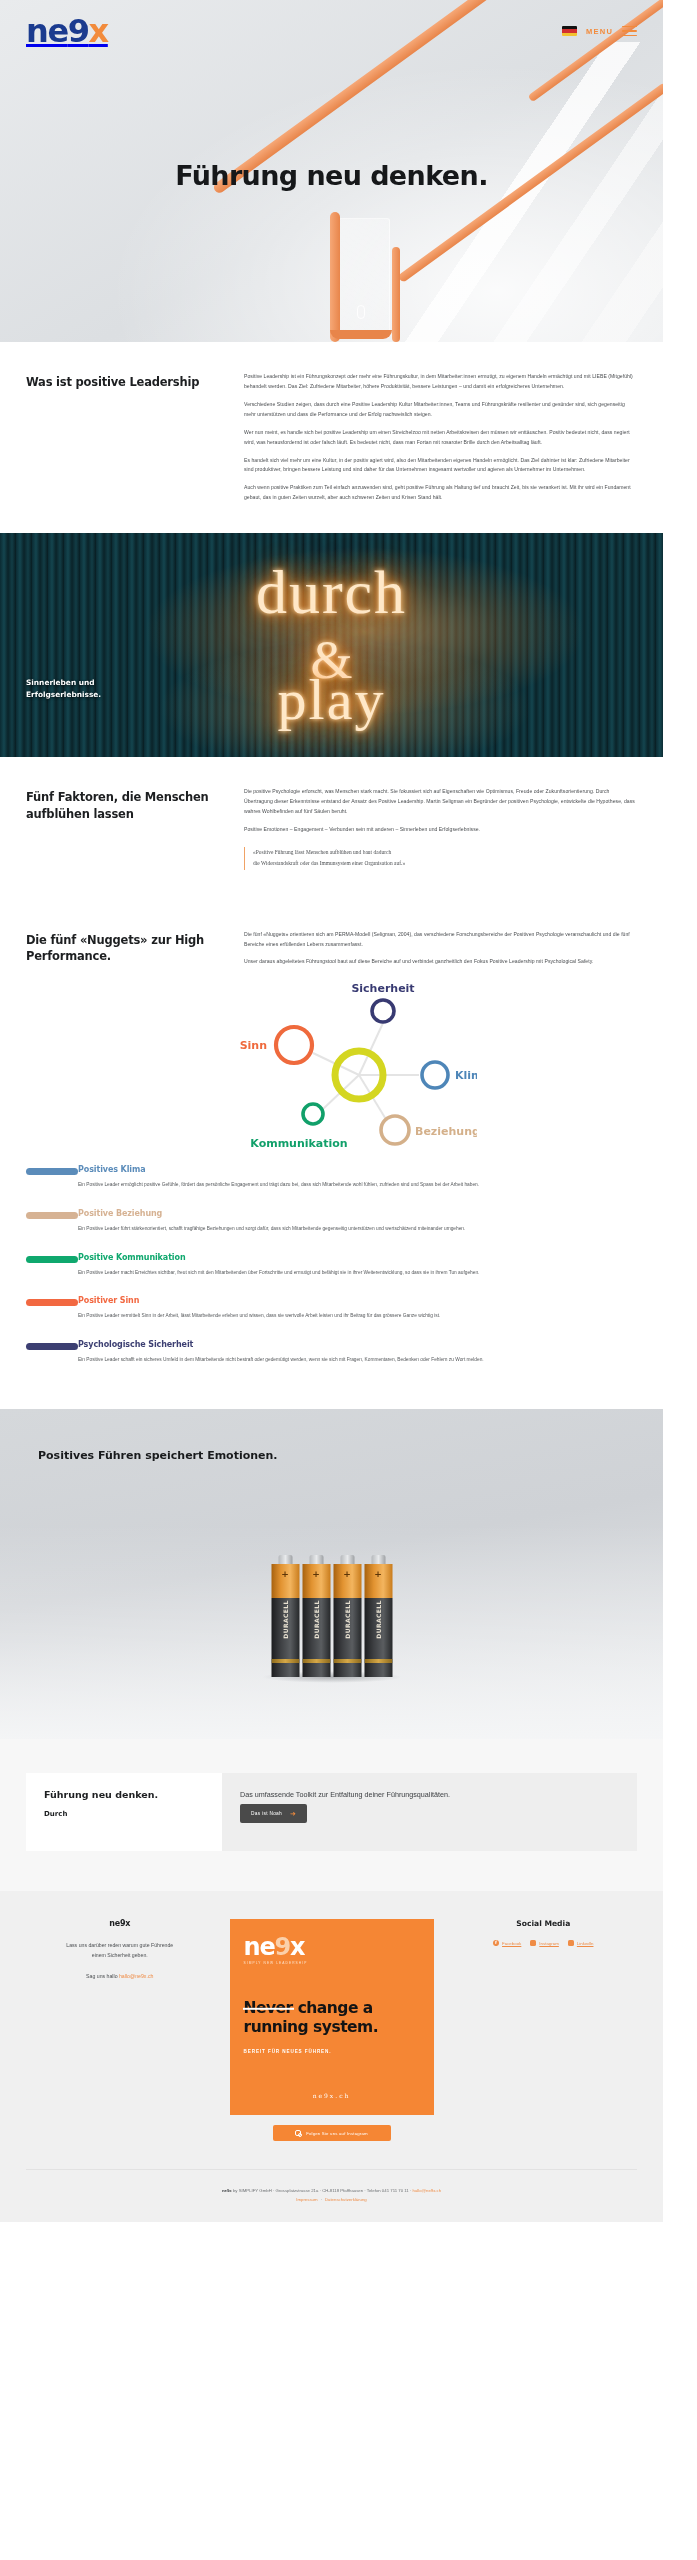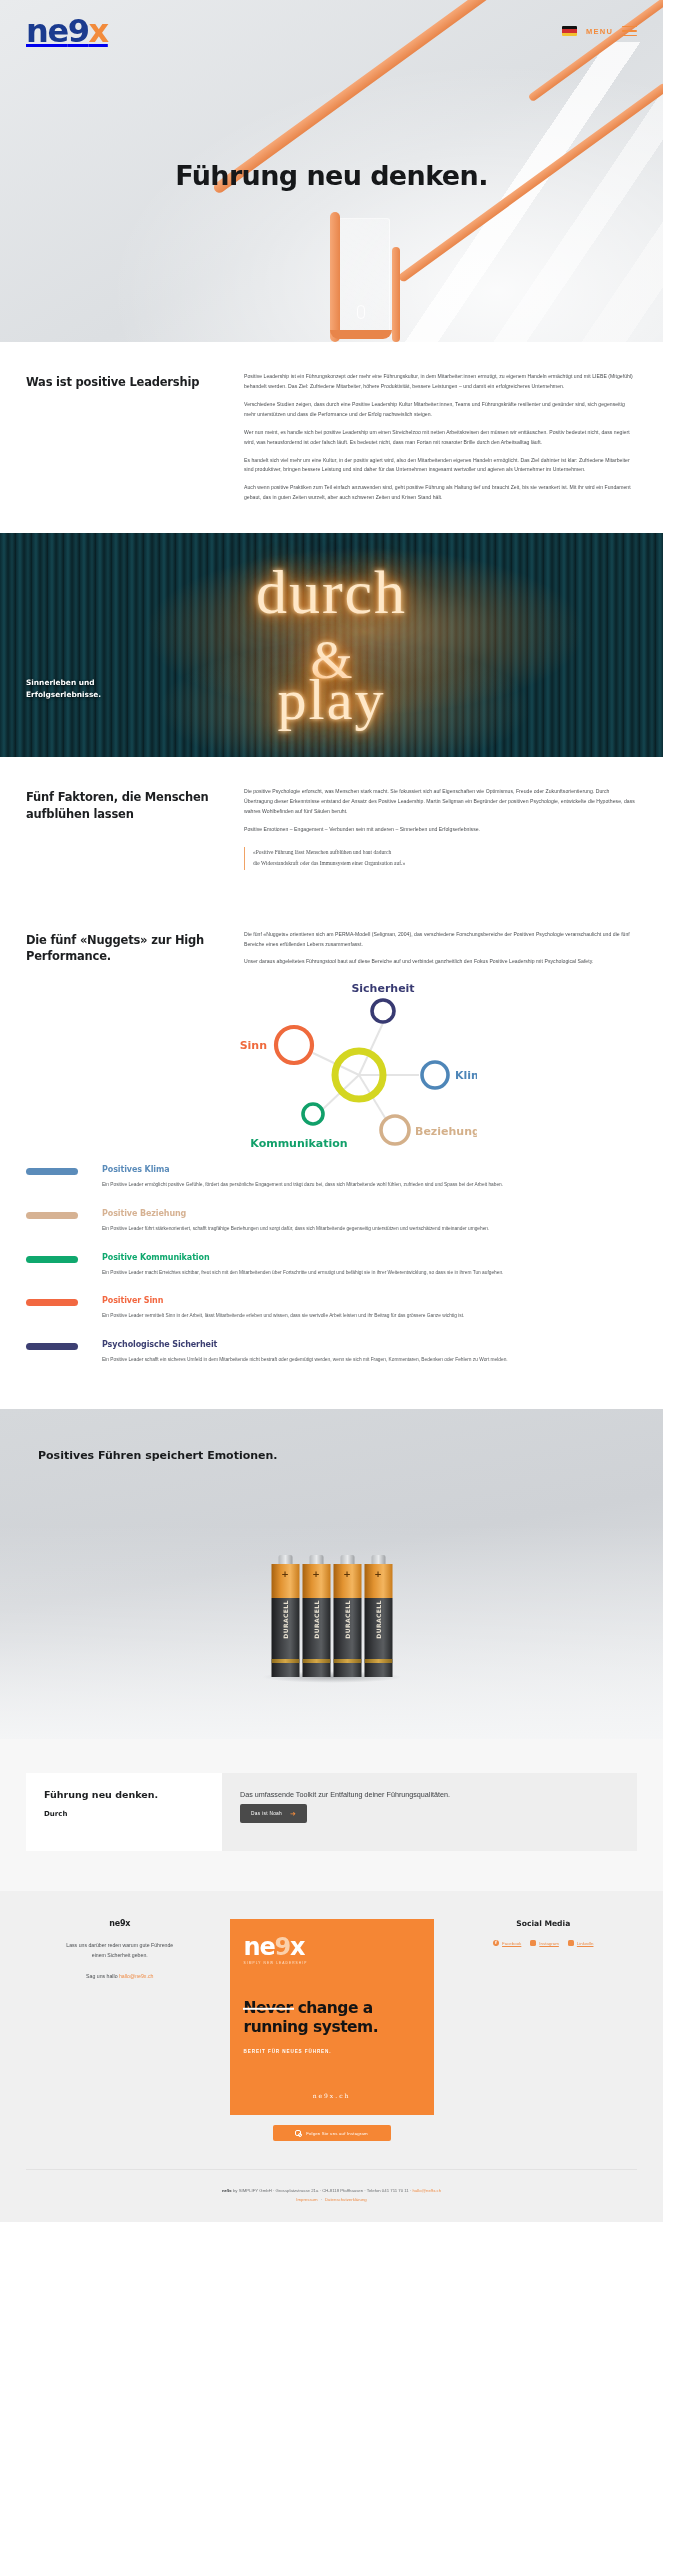--- a/index.html
+++ b/index.html
@@ -134,21 +134,21 @@
     text-shadow: 0 1px 3px rgba(0,0,0,.7);
   }
 
   
   .diagram-wrap { padding: 10px 12px 4px; display: flex; justify-content: center; }
   .diagram { width: 290px; height: 170px; position: relative; }
   .diagram svg { width: 100%; height: 100%; display: block; }
 
   
   .legend { padding: 8px 26px 26px; }
-  .legend-row { display: flex; gap: 24px; margin-bottom: 19px; }
+  .legend-row { display: flex; gap: 0; margin-bottom: 19px; }
   .legend-bar { flex: 0 0 52px; height: 7px; border-radius: 4px; margin-top: 3px; }
   .legend-body { flex: 1 1 auto; }
   .legend-title {
     font-family: "DejaVu Sans", sans-serif;
     font-weight: 700; font-size: 8px; margin-bottom: 6px; letter-spacing: -.1px;
   }
   .legend-desc { font-size: 4.8px; line-height: 2.0; color: #55585b; }
 
   
   .battery-sec {

